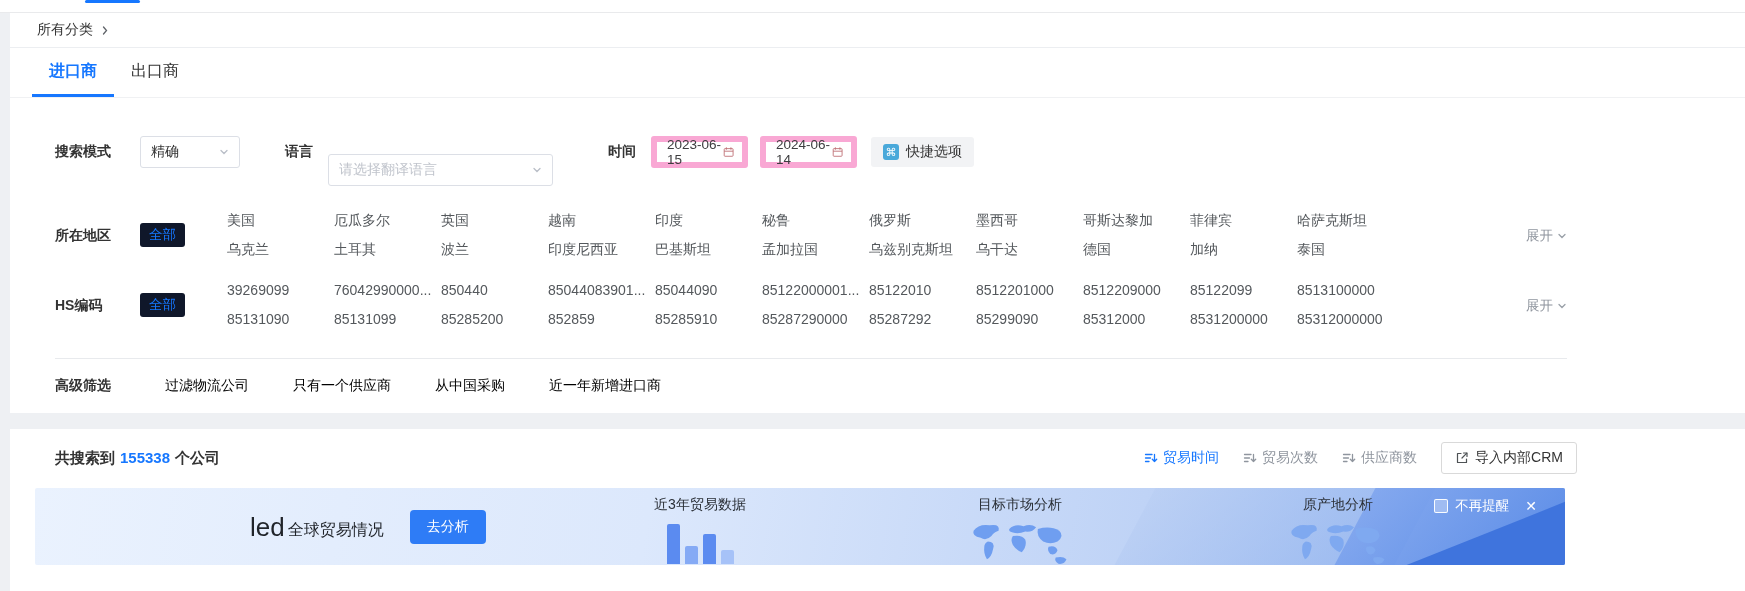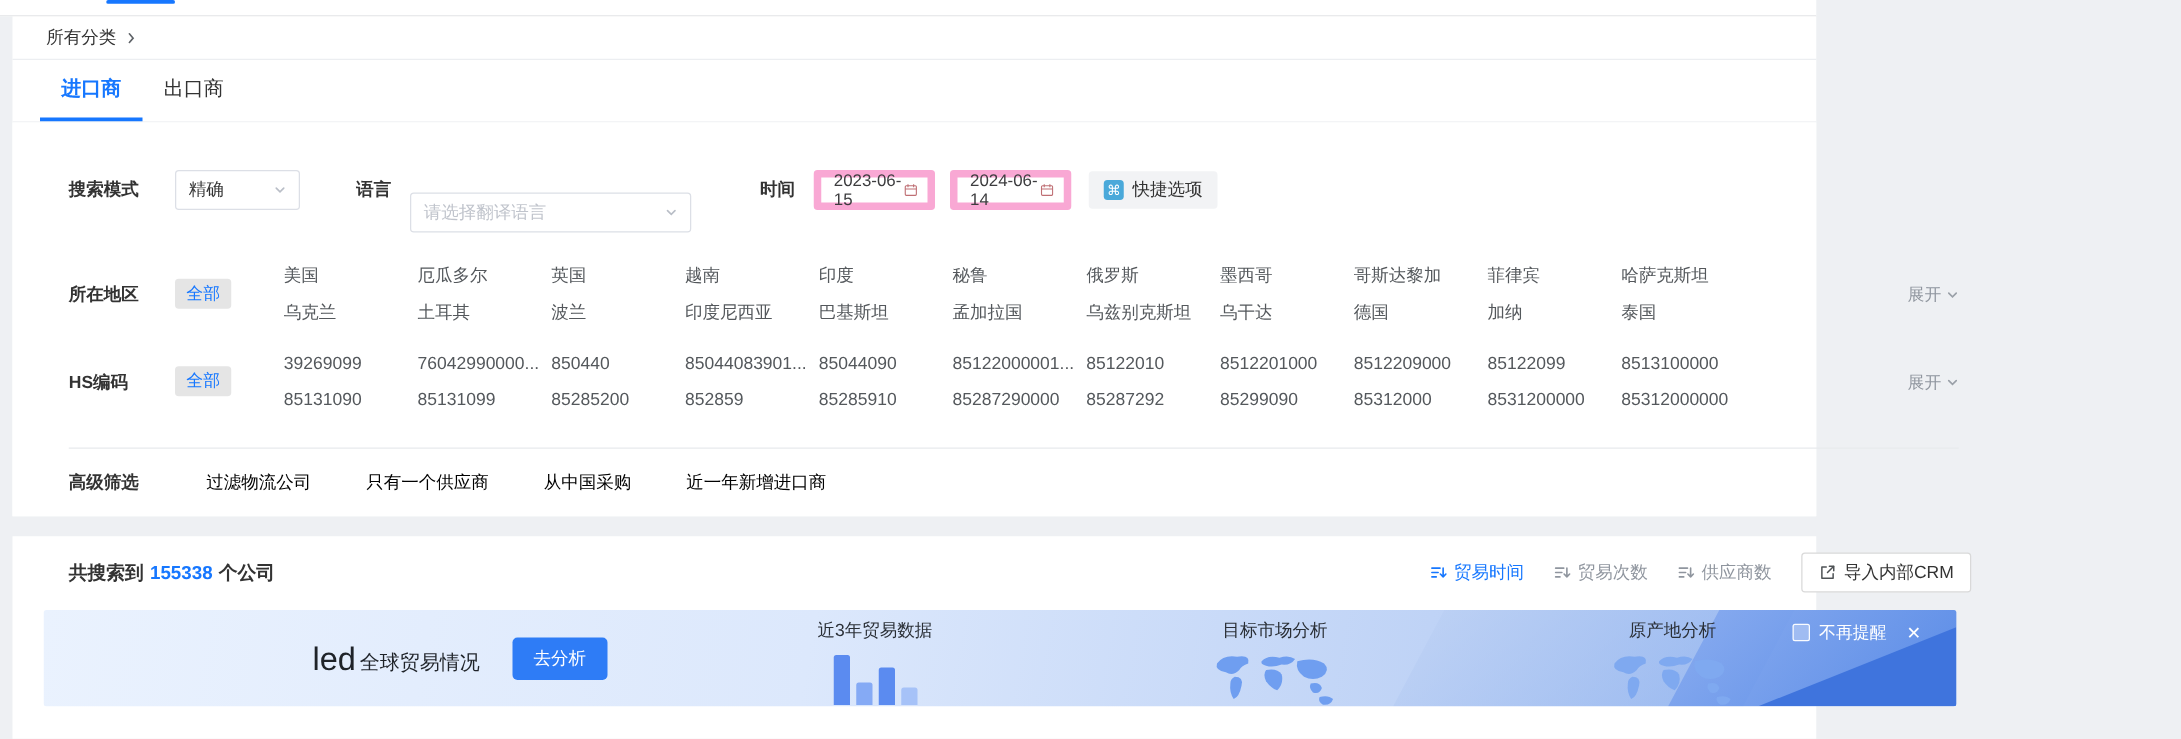--- a/index.html
+++ b/index.html
@@ -1,19 +1,19 @@
 <!DOCTYPE html>
 <html><head>
 <meta charset="utf-8">
 <style>
   * { margin:0; padding:0; box-sizing:border-box; }
   html,body { width:1745px; height:591px; overflow:hidden; }
   body { font-family:"Liberation Sans","DejaVu Sans",sans-serif; font-size:14px; color:#333; background:#eef0f3; }
 
-  .page { position:relative; width:1453px; height:591px; }
+  .page { position:relative; width:1745px; height:591px; }
 
   
   .top-strip { height:13px; background:#fff; border-bottom:1px solid #e9eaec; position:relative; }
   .tab-underline-fragment { position:absolute; left:85px; top:0; width:55px; height:3px; background:#1677ff; border-radius:2px; }
 
   .card { background:#fff; margin-left:10px; }
 
   .breadcrumb-row { height:35px; display:flex; align-items:center; padding-left:27px; border-bottom:1px solid #eceef1; gap:7px; }
   .breadcrumb-row .crumb { font-size:14px; color:#333; cursor:pointer; }
 
@@ -36,21 +36,21 @@
   .datebox + .datebox { margin-left:12px; }
   .quickbtn { height:30px; margin-left:14px; background:#f2f3f5; border:none; border-radius:3px; display:flex;
               align-items:center; gap:7px; padding:0 12px; font-size:14px; color:#333; cursor:pointer; }
   .cmd-icon { width:16px; height:16px; border-radius:3px; background:#4aa9da; color:#fff; font-size:11px;
               display:flex; align-items:center; justify-content:center; }
 
   .filter-row.controls { margin-bottom:24px; }
   .filter-row.list-row { align-items:center; }
   .filter-row.region { margin-bottom:20px; }
   .list-row .flabel { padding-top:2px; }
-  .tag-all { background:#e5e5e5; color:#1677ff; border-radius:3px; padding:2px 9px; height:24px; line-height:20px;
+  .tag-all { background:#0f172a; color:#1677ff; border-radius:3px; padding:2px 9px; height:24px; line-height:20px;
              font-size:13.5px; margin-right:42px; cursor:pointer; flex-shrink:0; }
   .item-grid { display:grid; grid-template-columns:repeat(11,107px); row-gap:8px; }
   .grid-item { font-size:14px; color:#54585c; line-height:21px; cursor:pointer; white-space:nowrap; overflow:hidden; }
   .expand { margin-left:auto; color:#8f959e; font-size:13.5px; display:flex; align-items:center; gap:4px; cursor:pointer; padding-top:2px; flex-shrink:0; }
 
   .divider { width:1512px; border-top:1px solid #e8eaed; margin-top:28px; }
   .filter-row.advanced { margin-top:18px; }
   .advanced .flabel { margin-right:40px; }
   .adv-options { display:flex; gap:44px; }
   .adv-option { color:#000000; cursor:pointer; }

